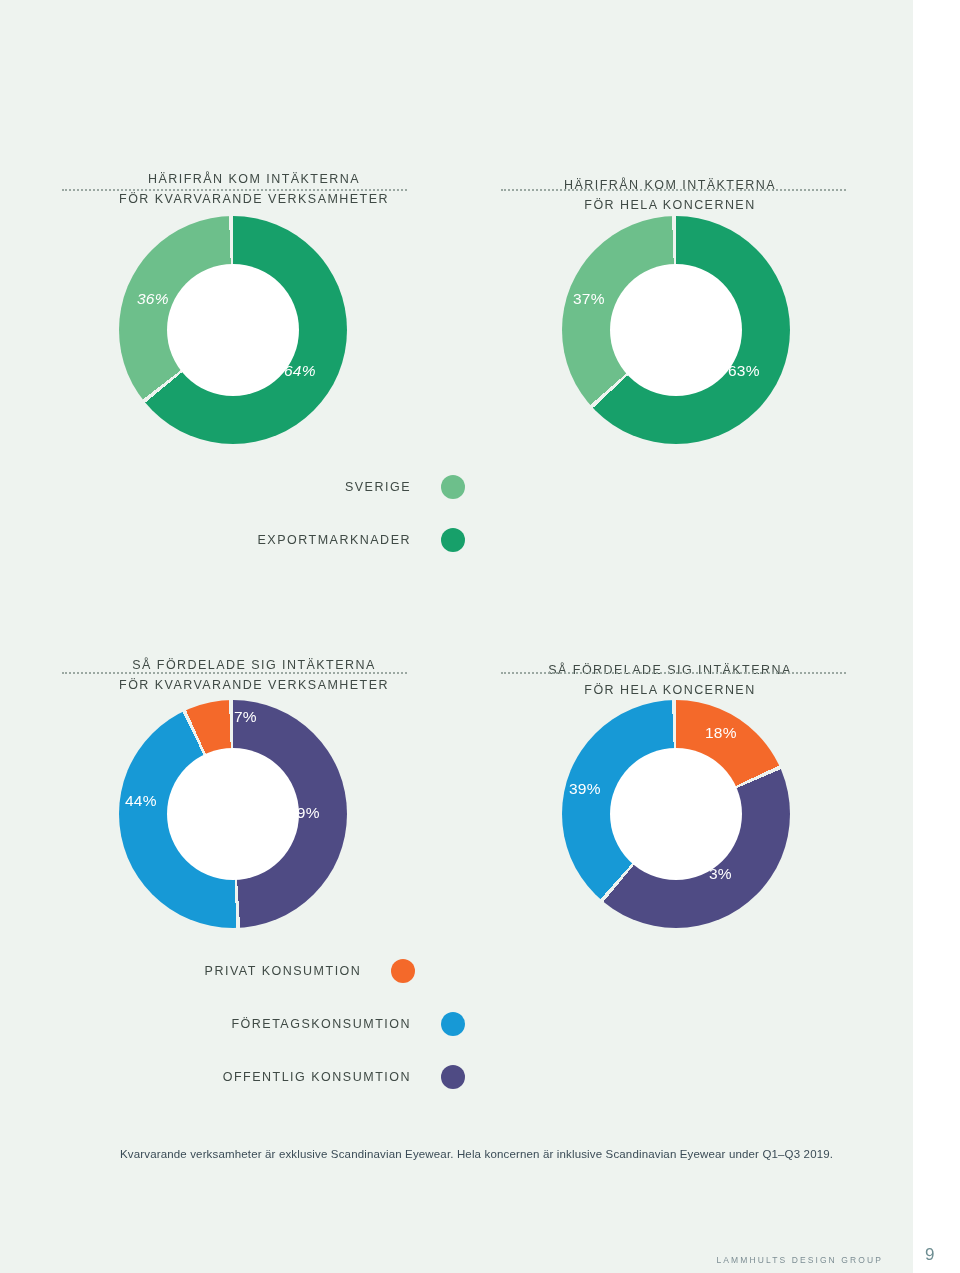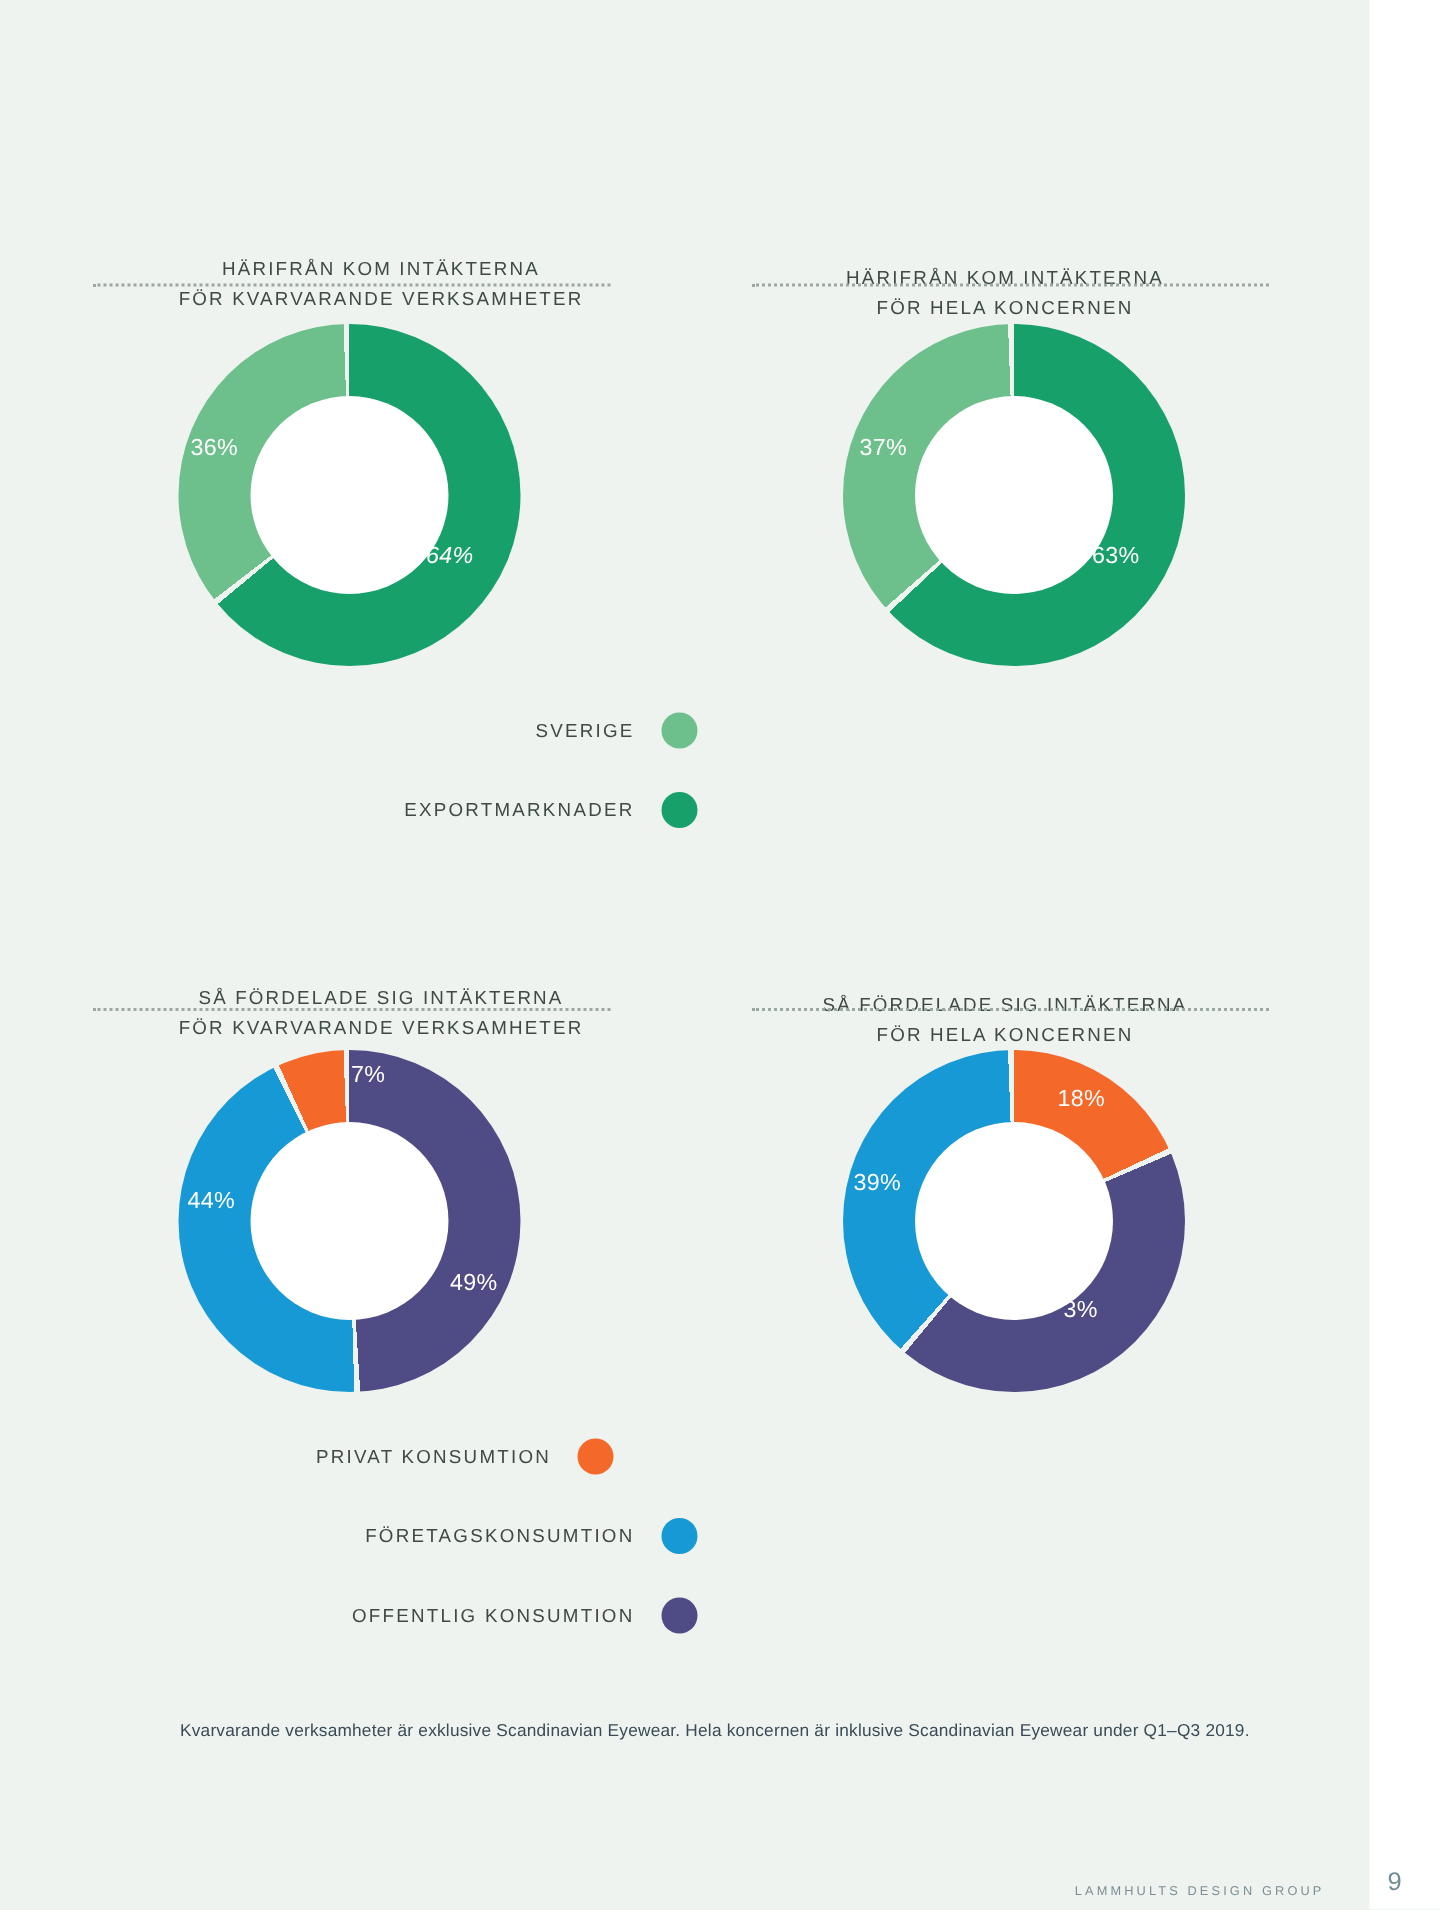--- a/index.html
+++ b/index.html
@@ -58,21 +58,21 @@
     display:flex;
     align-items:center;
     justify-content:flex-end;
     width:310px;
   }
   .legend-label{
     font-size:12.5px;
     letter-spacing:1.5px;
     text-transform:uppercase;
     color:#3f4a45;
-    margin-right:18px;
+    margin-right:30px;
     white-space:nowrap;
   }
   .legend-swatch{
     width:24px;height:24px;border-radius:50%;
     flex:0 0 auto;
   }
 
   
   .footnote{
     position:absolute;
@@ -119,21 +119,21 @@
 <div class="dotline" style="left:501px;top:189px;width:345px;"></div>
 
 <div class="donut" style="left:119px;top:216px;width:228px;height:228px;
             background:conic-gradient(from 0deg,
               #17a06a 0deg 230.4deg,
               #eef3ef 230.4deg 232.4deg,
               #6dbf8b 232.4deg 358deg,
               #eef3ef 358deg 360deg);">
   <div class="hole" style="left:48px;top:48px;width:132px;height:132px;"></div>
 </div>
-<div class="lbl" style="left:127px;top:290px;">36%</div>
+<div class="lbl" style="left:137px;top:290px;font-style:italic;">36%</div>
 <div class="lbl" style="left:284px;top:362px;font-style:italic;">64%</div>
 
 <div class="donut" style="left:562px;top:216px;width:228px;height:228px;
             background:conic-gradient(from 0deg,
               #17a06a 0deg 226.8deg,
               #eef3ef 226.8deg 228.8deg,
               #6dbf8b 228.8deg 358deg,
               #eef3ef 358deg 360deg);">
   <div class="hole" style="left:48px;top:48px;width:132px;height:132px;"></div>
 </div>
@@ -166,21 +166,21 @@
               #4f4b84 0deg 176.4deg,
               #eef3ef 176.4deg 178.4deg,
               #1799d6 178.4deg 333.6deg,
               #eef3ef 333.6deg 335.6deg,
               #f4692a 335.6deg 358deg,
               #eef3ef 358deg 360deg);">
   <div class="hole" style="left:48px;top:48px;width:132px;height:132px;"></div>
 </div>
 <div class="lbl" style="left:234px;top:708px;">7%</div>
 <div class="lbl" style="left:125px;top:792px;">44%</div>
-<div class="lbl" style="left:288px;top:847px;margin-left:12px;">49%</div>
+<div class="lbl" style="left:288px;top:804px;">49%</div>
 
 <div class="donut" style="left:562px;top:700px;width:228px;height:228px;
             background:conic-gradient(from 0deg,
               #f4692a 0deg 64.8deg,
               #eef3ef 64.8deg 66.8deg,
               #4f4b84 66.8deg 219.6deg,
               #eef3ef 219.6deg 221.6deg,
               #1799d6 221.6deg 358deg,
               #eef3ef 358deg 360deg);">
   <div class="hole" style="left:48px;top:48px;width:132px;height:132px;"></div>

